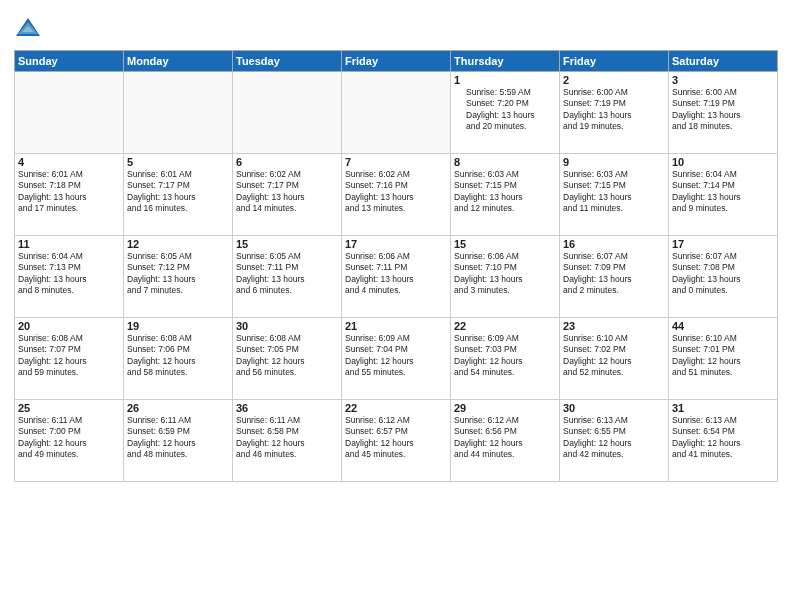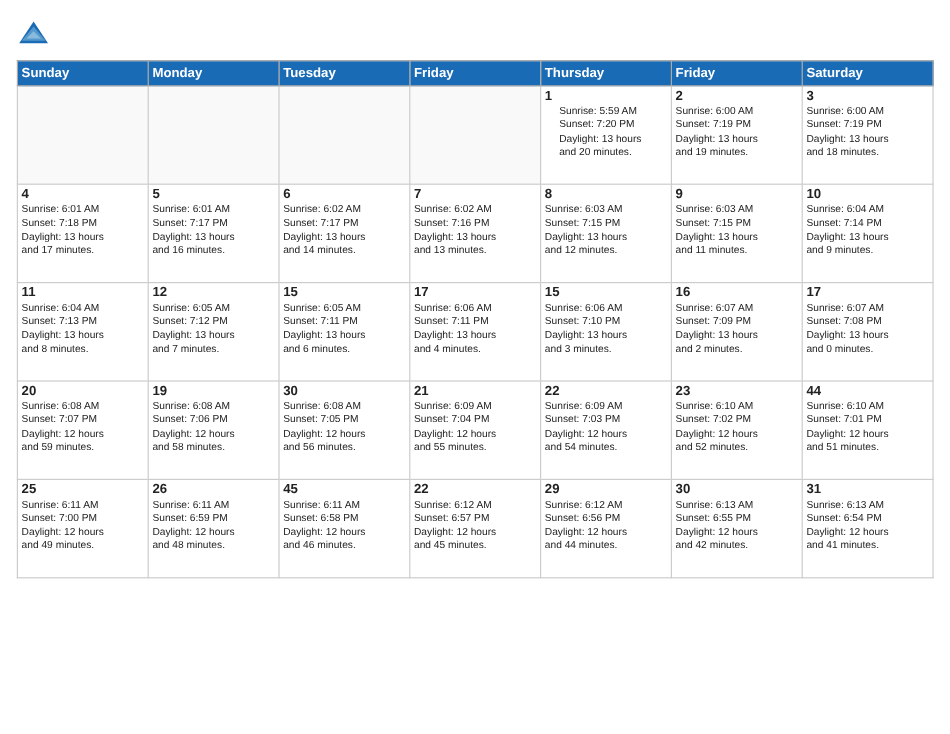--- a/index.html
+++ b/index.html
@@ -324,21 +324,21 @@
 and 49 minutes.</div>
           </td>
           <td>
             <span class="day-number">26</span>
             <div class="day-info" style="white-space: pre-line;">Sunrise: 6:11 AM
 Sunset: 6:59 PM
 Daylight: 12 hours
 and 48 minutes.</div>
           </td>
           <td>
-            <span class="day-number">45</span>
+            <span class="day-number">36</span>
             <div class="day-info" style="white-space: pre-line;">Sunrise: 6:11 AM
 Sunset: 6:58 PM
 Daylight: 12 hours
 and 46 minutes.</div>
           </td>
           <td>
             <span class="day-number">22</span>
             <div class="day-info" style="white-space: pre-line;">Sunrise: 6:12 AM
 Sunset: 6:57 PM
 Daylight: 12 hours

